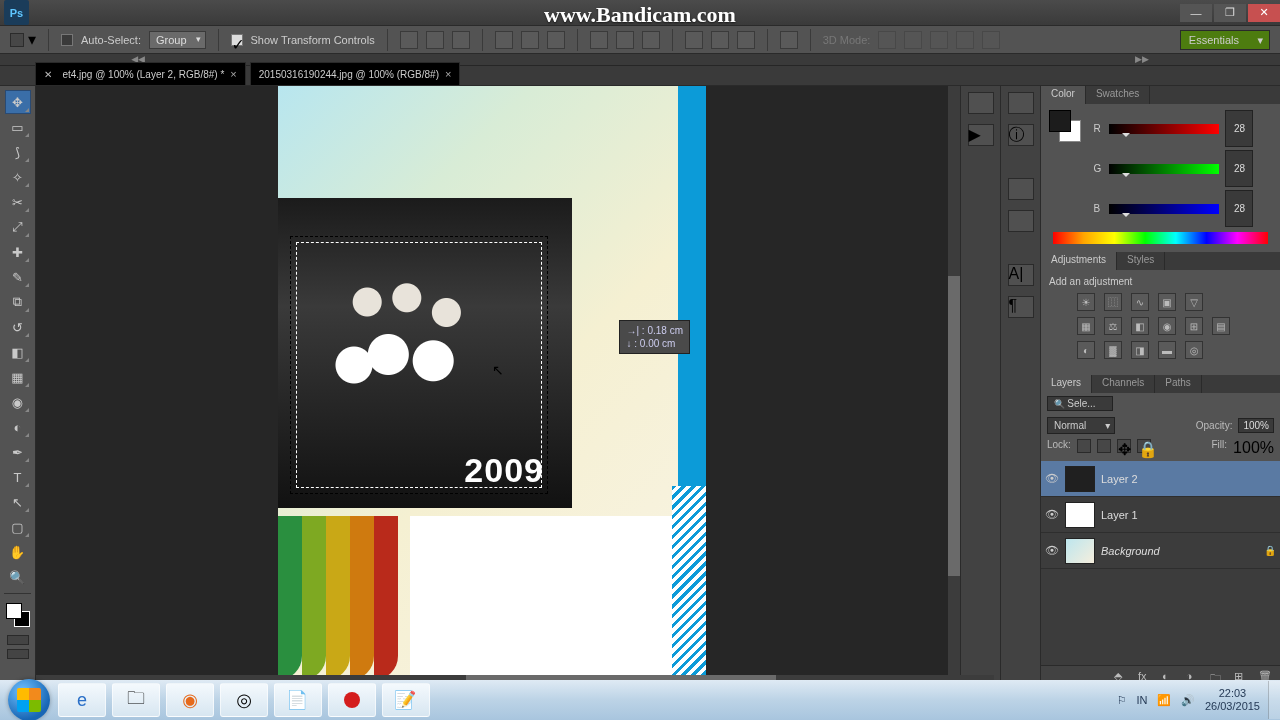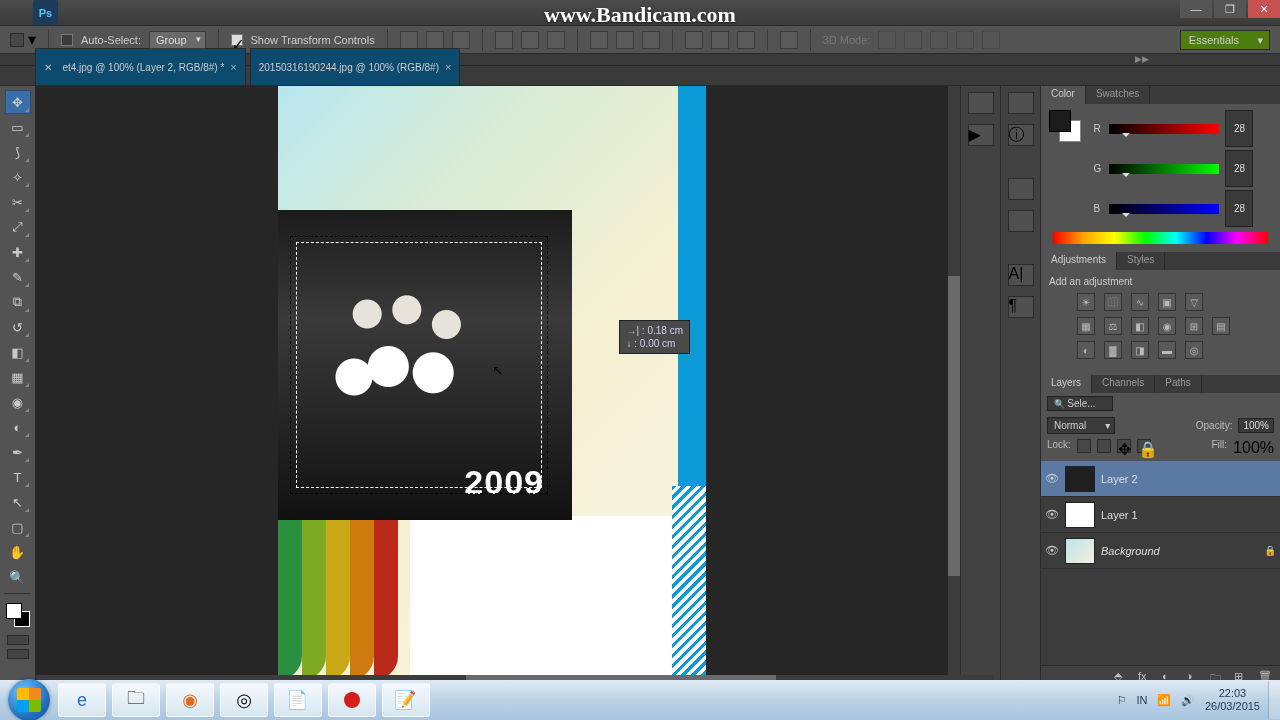--- a/index.html
+++ b/index.html
@@ -1,19 +1,19 @@
 <!DOCTYPE html>
 <html><head>
 <meta charset="utf-8">
 <style>
 * { margin:0; padding:0; box-sizing:border-box; font-family:"Segoe UI",Arial,sans-serif; user-select:none; }
 body { width:1280px; height:720px; background:#b0a89a; overflow:hidden; position:relative; }
 
 
-.titlebar { height:25px; background:linear-gradient(#4b4b4b,#3a3a3a); display:flex; align-items:flex-start;padding-left:29px; }
+.titlebar { height:25px; background:linear-gradient(#4b4b4b,#3a3a3a); display:flex; align-items:center; }
 .ps-badge { width:25px; height:25px; background:#1a3c5a; color:#5fc6ff; font-size:11px; font-weight:bold; display:flex; align-items:center; justify-content:center; border-radius:2px; margin:0 8px 0 4px;}
 .menubar { display:flex; gap:2px; }
 .menubar span { color:#ddd; font-size:11px; padding:4px 8px; cursor:default; }
 .watermark { position:absolute; left:50%; transform:translateX(-50%); top:2px; color:#fff; font-size:22px; font-weight:bold; font-family:Verdana; text-shadow:0 1px 2px rgba(0,0,0,.6);}
 .winbtns { margin-left:auto; display:flex; }
 .winbtn { width:32px; height:18px; background:#555; margin-left:2px; display:flex; align-items:center; justify-content:center; color:#ddd; font-size:11px;}
 .winbtn.close { background:#c75050; color:#fff;}
 
 
 .optbar { height:29px; background:#535353; border-top:1px solid #2a2a2a; border-bottom:1px solid #2a2a2a; display:flex; align-items:center; padding:0 10px; gap:8px;}
@@ -23,42 +23,42 @@
 .optbar .dd { background:#6a6a6a; color:#ddd; font-size:11px; padding:2px 18px 2px 6px; border:1px solid #3a3a3a; position:relative;}
 .optbar .dd::after{content:"▾"; position:absolute; right:4px; font-size:9px;}
 .optbar .ico { width:18px; height:18px; background:#5a5a5a; border:1px solid #3a3a3a; display:inline-block;}
 .movecursor { display:flex; align-items:center; gap:4px; }
 .movecursor .arrow{ width:14px; height:14px; background:#474747; border:1px solid #2b2b2b;}
 .workspace-dd { margin-left:auto; background:#4d7c0f; color:#ccc; font-size:11px; padding:3px 30px 3px 8px; border:1px solid #2a2a2a; position:relative;}
 .workspace-dd::after{content:"▾"; position:absolute; right:6px;}
 
 
 .tabstrip { height:20px; background:#3a3a3a; display:flex; align-items:flex-end; padding-left:35px; border-bottom:1px solid #2a2a2a;}
-.doctab { background:#0c4a6e; color:#ccc; font-size:10px; padding:12px 8px; border:1px solid #2a2a2a; border-bottom:none; display:flex; align-items:center; gap:6px; margin-right:4px;}
+.doctab { background:#000000; color:#ccc; font-size:10px; padding:5px 8px; border:1px solid #2a2a2a; border-bottom:none; display:flex; align-items:center; gap:6px; margin-right:4px;}
 .doctab .tclose { color:#aaa; font-size:11px; }
 .doctab.first::before{content:"✕"; color:#bbb; font-size:10px; margin-right:4px;}
 
 
 .mainrow { display:flex; height:601px; background:#535353;}
 .toolcol { width:36px; background:#535353; display:flex; flex-direction:column; padding-top:4px; border-right:1px solid #2a2a2a;}
 .tool { width:26px; height:24px; margin:0 auto 1px; background:#535353; border:1px solid transparent; position:relative; color:#c9c9c9; font-size:13px; display:flex; align-items:center; justify-content:center;}
 .tool.sel { background:#3a6ea8; border:1px solid #2a4a72;}
 .tool::after{content:""; position:absolute; right:1px; bottom:1px; border:2px solid transparent; border-right-color:#888; border-bottom-color:#888;}
 .tool.noexp::after{display:none;}
 .colorswatch{ margin:6px auto; width:24px; height:24px; position:relative;}
 .colorswatch .fg{position:absolute; width:16px; height:16px; background:#fff; border:1px solid #000; top:0; left:0;}
 .colorswatch .bg{position:absolute; width:16px; height:16px; background:#000; border:1px solid #fff; bottom:0; right:0;}
 .qm{ width:22px; height:10px; margin:2px auto; background:#444; border:1px solid #2a2a2a;}
 
 .canvaswrap { flex:1; background:#262626; position:relative; overflow:hidden;}
 .canvas { position:absolute; left:242px; top:0; width:428px; height:594px; background:#fff;}
 .sky{ position:absolute; inset:0; background:linear-gradient(135deg,#b8e6ef 0%, #d8ecd6 25%, #f5f0d2 55%, #f9f4e6 100%);}
 .bluebar{ position:absolute; right:0; top:0; width:28px; height:400px; background:#0c9bd8;}
 .hatch{ position:absolute; right:0; top:400px; width:34px; height:194px; background:repeating-linear-gradient(135deg,#0c9bd8 0 3px, #fff 3px 7px);}
-.photo{ position:absolute; left:0; top:124px; width:294px; height:310px; background:linear-gradient(180deg,#1b1b1b 0%, #3a3a3a 35%, #111 100%);}
+.photo{ position:absolute; left:0; top:112px; width:294px; height:310px; background:linear-gradient(180deg,#1b1b1b 0%, #3a3a3a 35%, #111 100%);}
 .crowd{position:absolute; inset:20px 20px 80px 10px; background:
   radial-gradient(circle at 30% 40%, #e8e3da 0 14px, transparent 15px),
   radial-gradient(circle at 45% 38%, #e8e3da 0 14px, transparent 15px),
   radial-gradient(circle at 60% 45%, #e8e3da 0 14px, transparent 15px),
   radial-gradient(circle at 38% 65%, #fff 0 20px, transparent 21px),
   radial-gradient(circle at 55% 68%, #fff 0 20px, transparent 21px),
   radial-gradient(circle at 25% 70%, #fff 0 18px, transparent 19px);}
 .year{ position:absolute; right:28px; bottom:18px; color:#fff; font-size:34px; font-weight:900; font-family:Arial Black,Arial; letter-spacing:1px;}
 .sel-marq{position:absolute; left:12px; top:150px; width:258px; height:258px; border:1px dashed #000;}
 .sel-marq.inner{ left:18px; top:156px; width:246px; height:246px; border:1px dashed #fff;}

